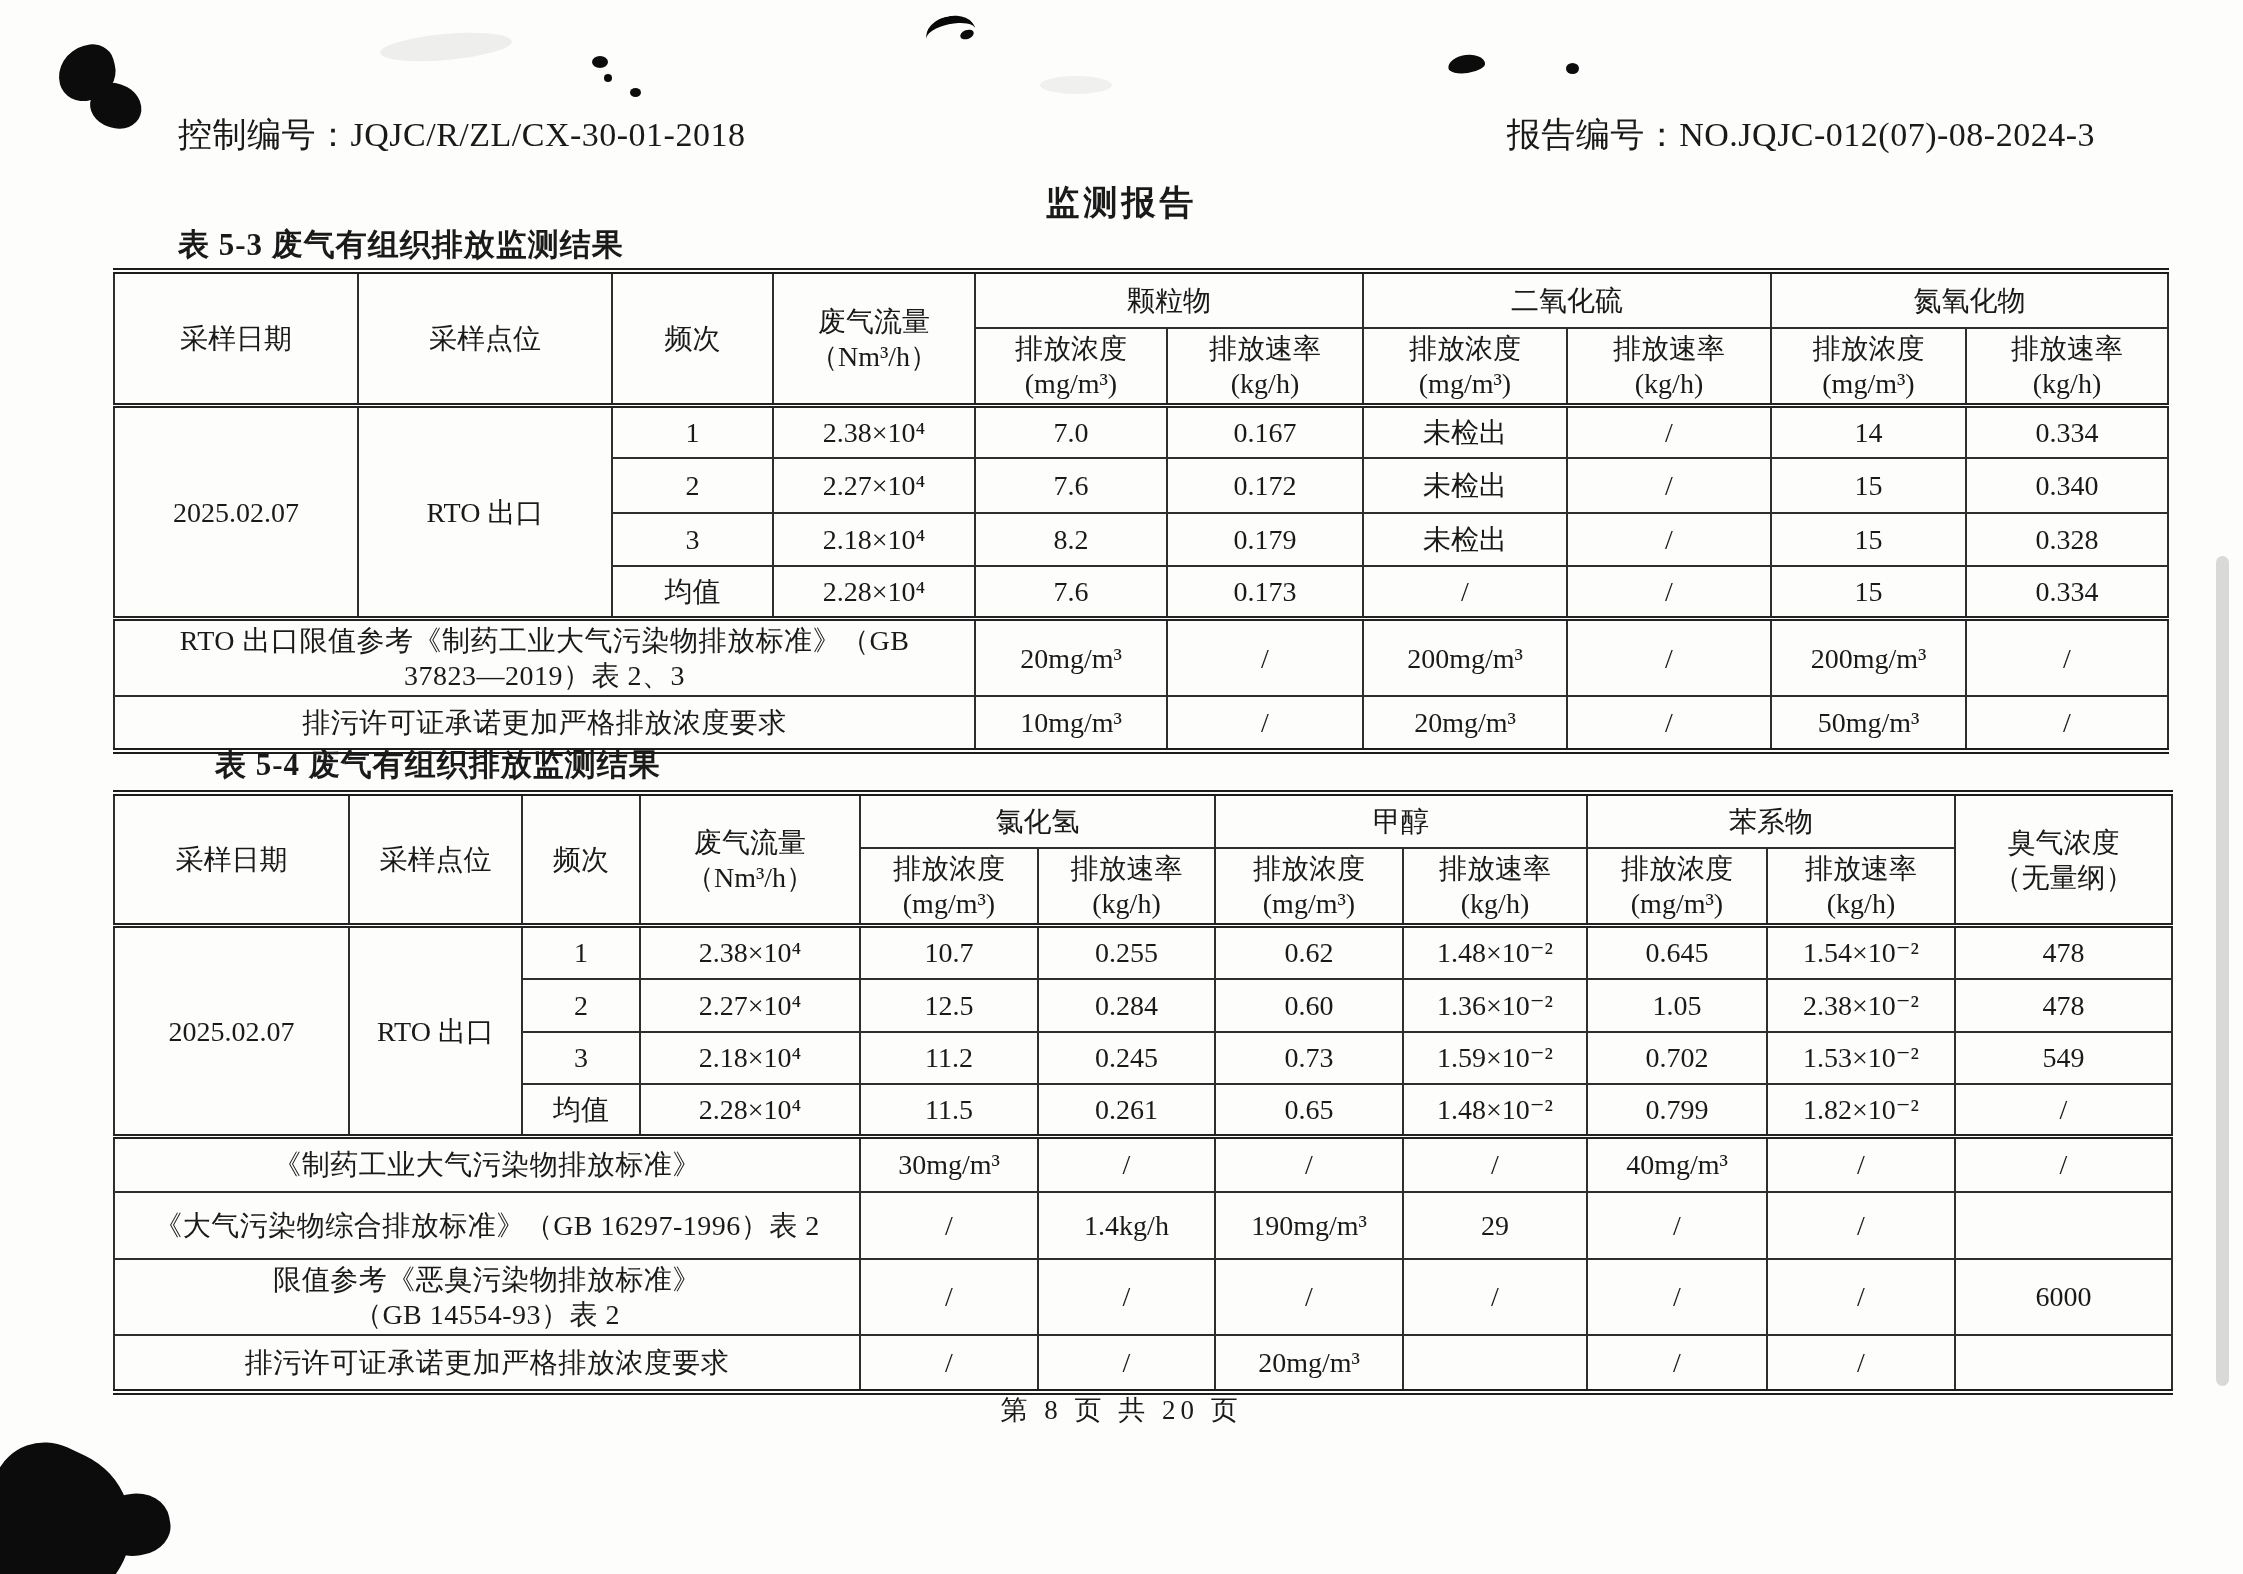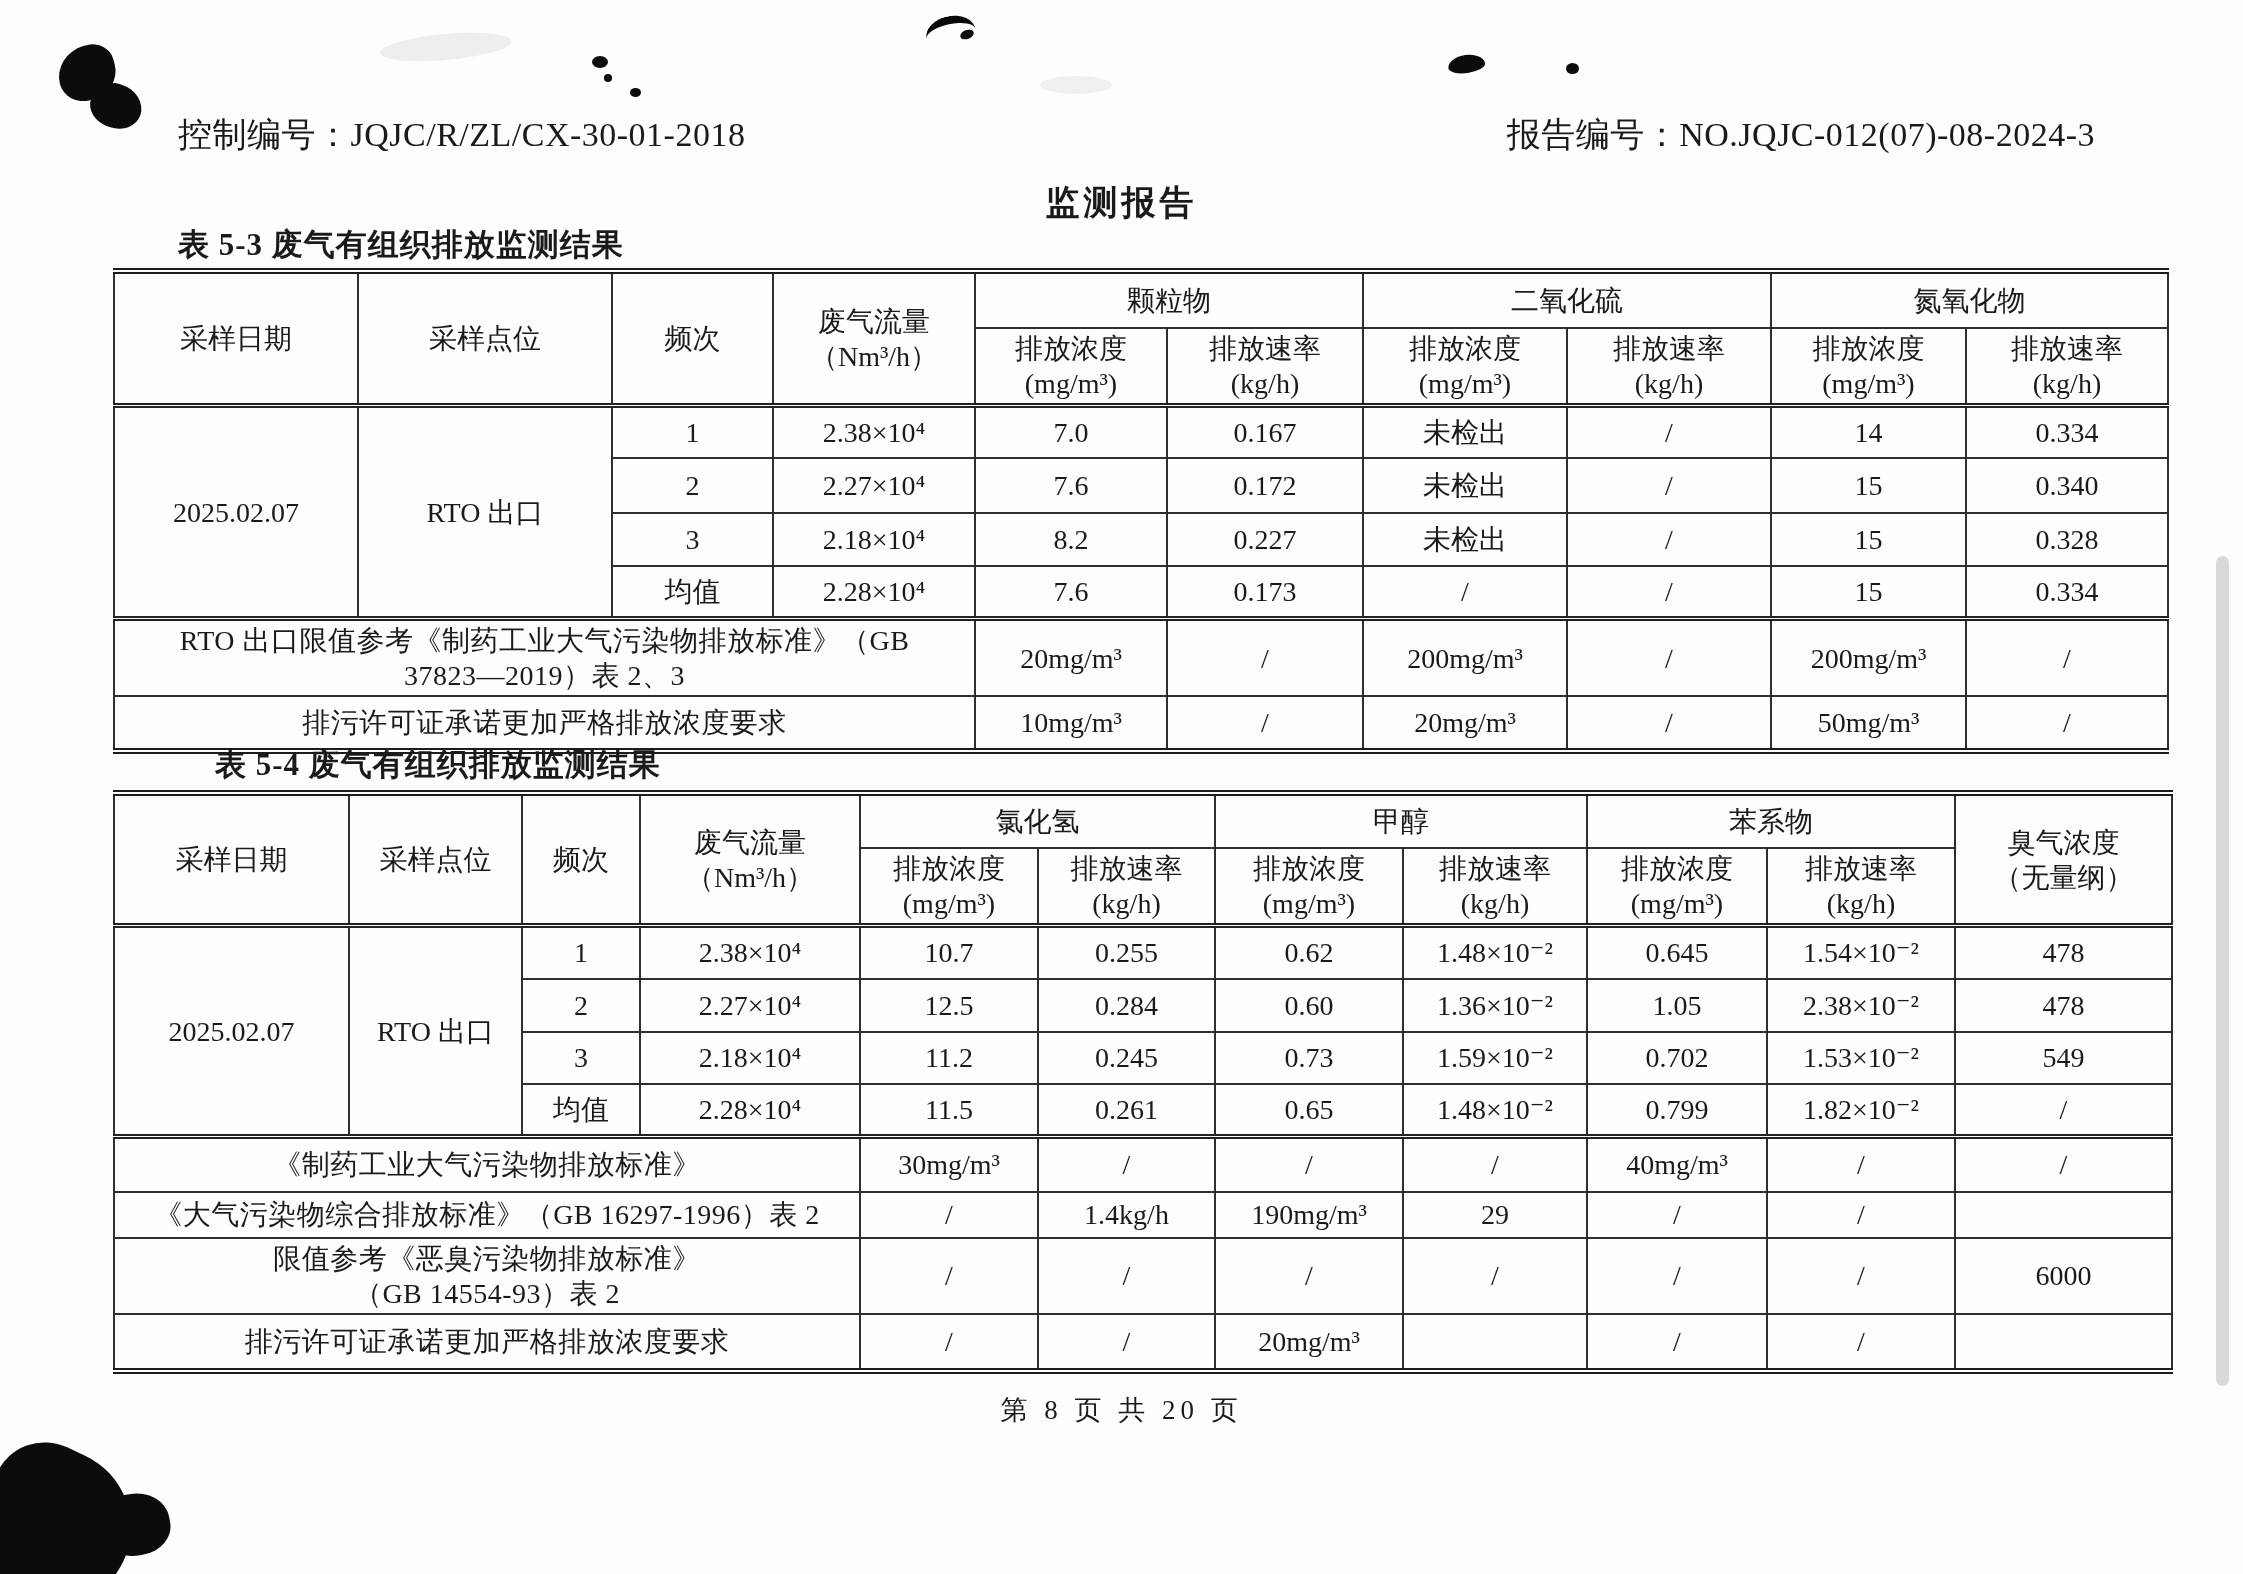--- a/index.html
+++ b/index.html
@@ -122,21 +122,21 @@
       <td>0.172</td>
       <td>未检出</td>
       <td>/</td>
       <td>15</td>
       <td>0.340</td>
     </tr>
     <tr class="databand" style="height:53px">
       <td>3</td>
       <td>2.18×10⁴</td>
       <td>8.2</td>
-      <td>0.227</td>
+      <td>0.179</td>
       <td>未检出</td>
       <td>/</td>
       <td>15</td>
       <td>0.328</td>
     </tr>
     <tr class="databand" style="height:53px">
       <td>均值</td>
       <td>2.28×10⁴</td>
       <td>7.6</td>
       <td>0.173</td>
@@ -260,21 +260,21 @@
     <tr class="sep" style="height:55px">
       <td colspan="4" class="lbl">《制药工业大气污染物排放标准》</td>
       <td>30mg/m³</td>
       <td>/</td>
       <td>/</td>
       <td>/</td>
       <td>40mg/m³</td>
       <td>/</td>
       <td>/</td>
     </tr>
-    <tr class="databand" style="height:46px">
+    <tr class="databand" style="height:67px">
       <td colspan="4" class="lbl">《大气污染物综合排放标准》（GB 16297-1996）表 2</td>
       <td>/</td>
       <td>1.4kg/h</td>
       <td>190mg/m³</td>
       <td>29</td>
       <td>/</td>
       <td>/</td>
       <td></td>
     </tr>
     <tr class="databand" style="height:74px">

